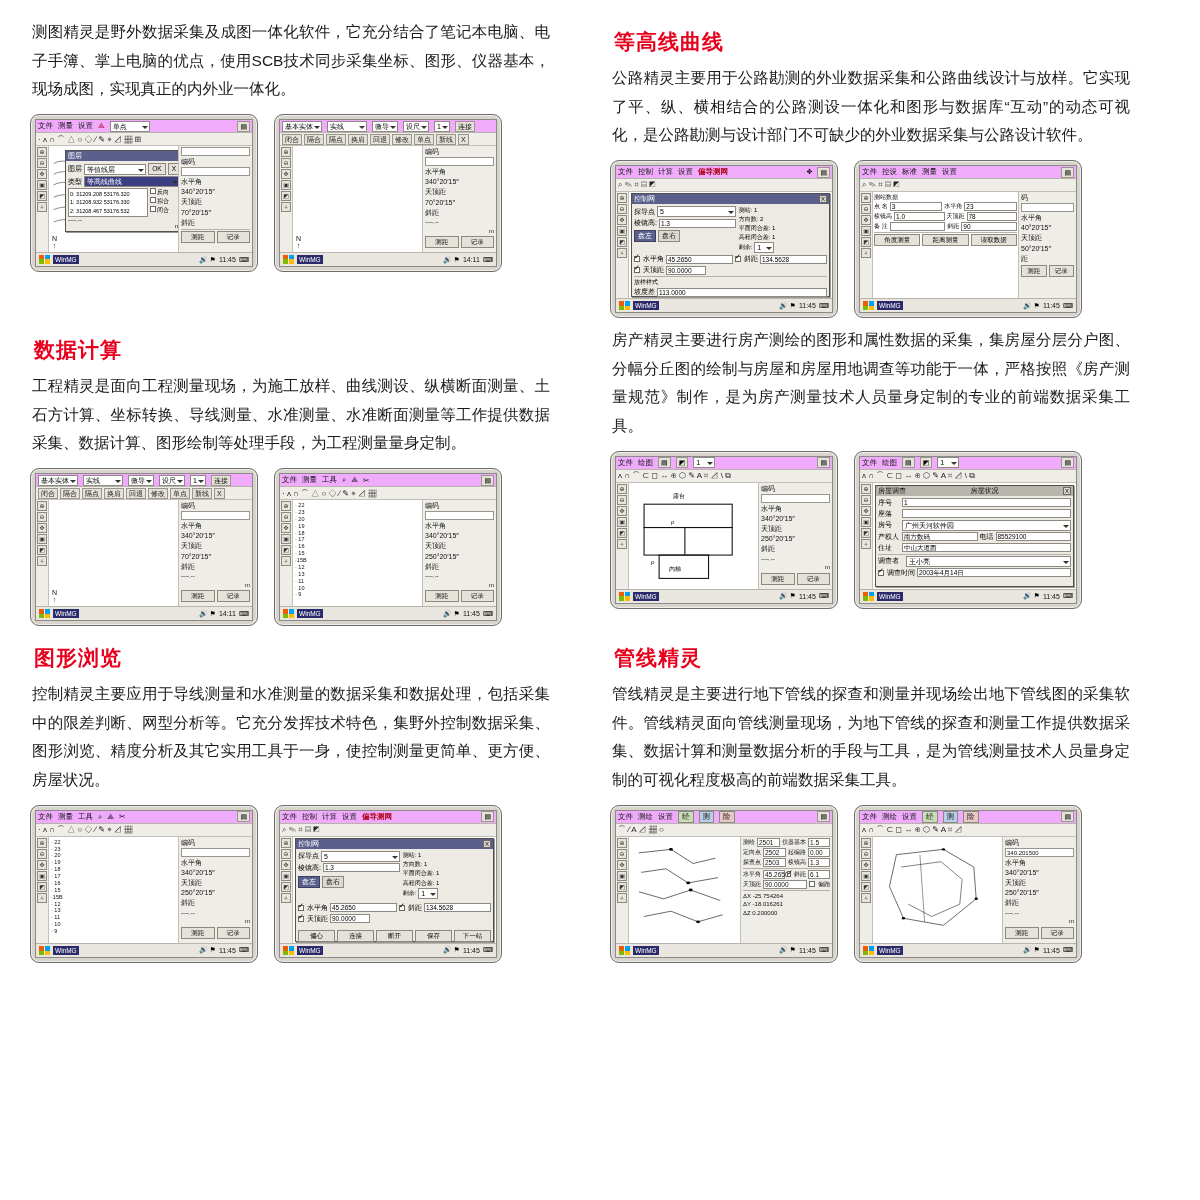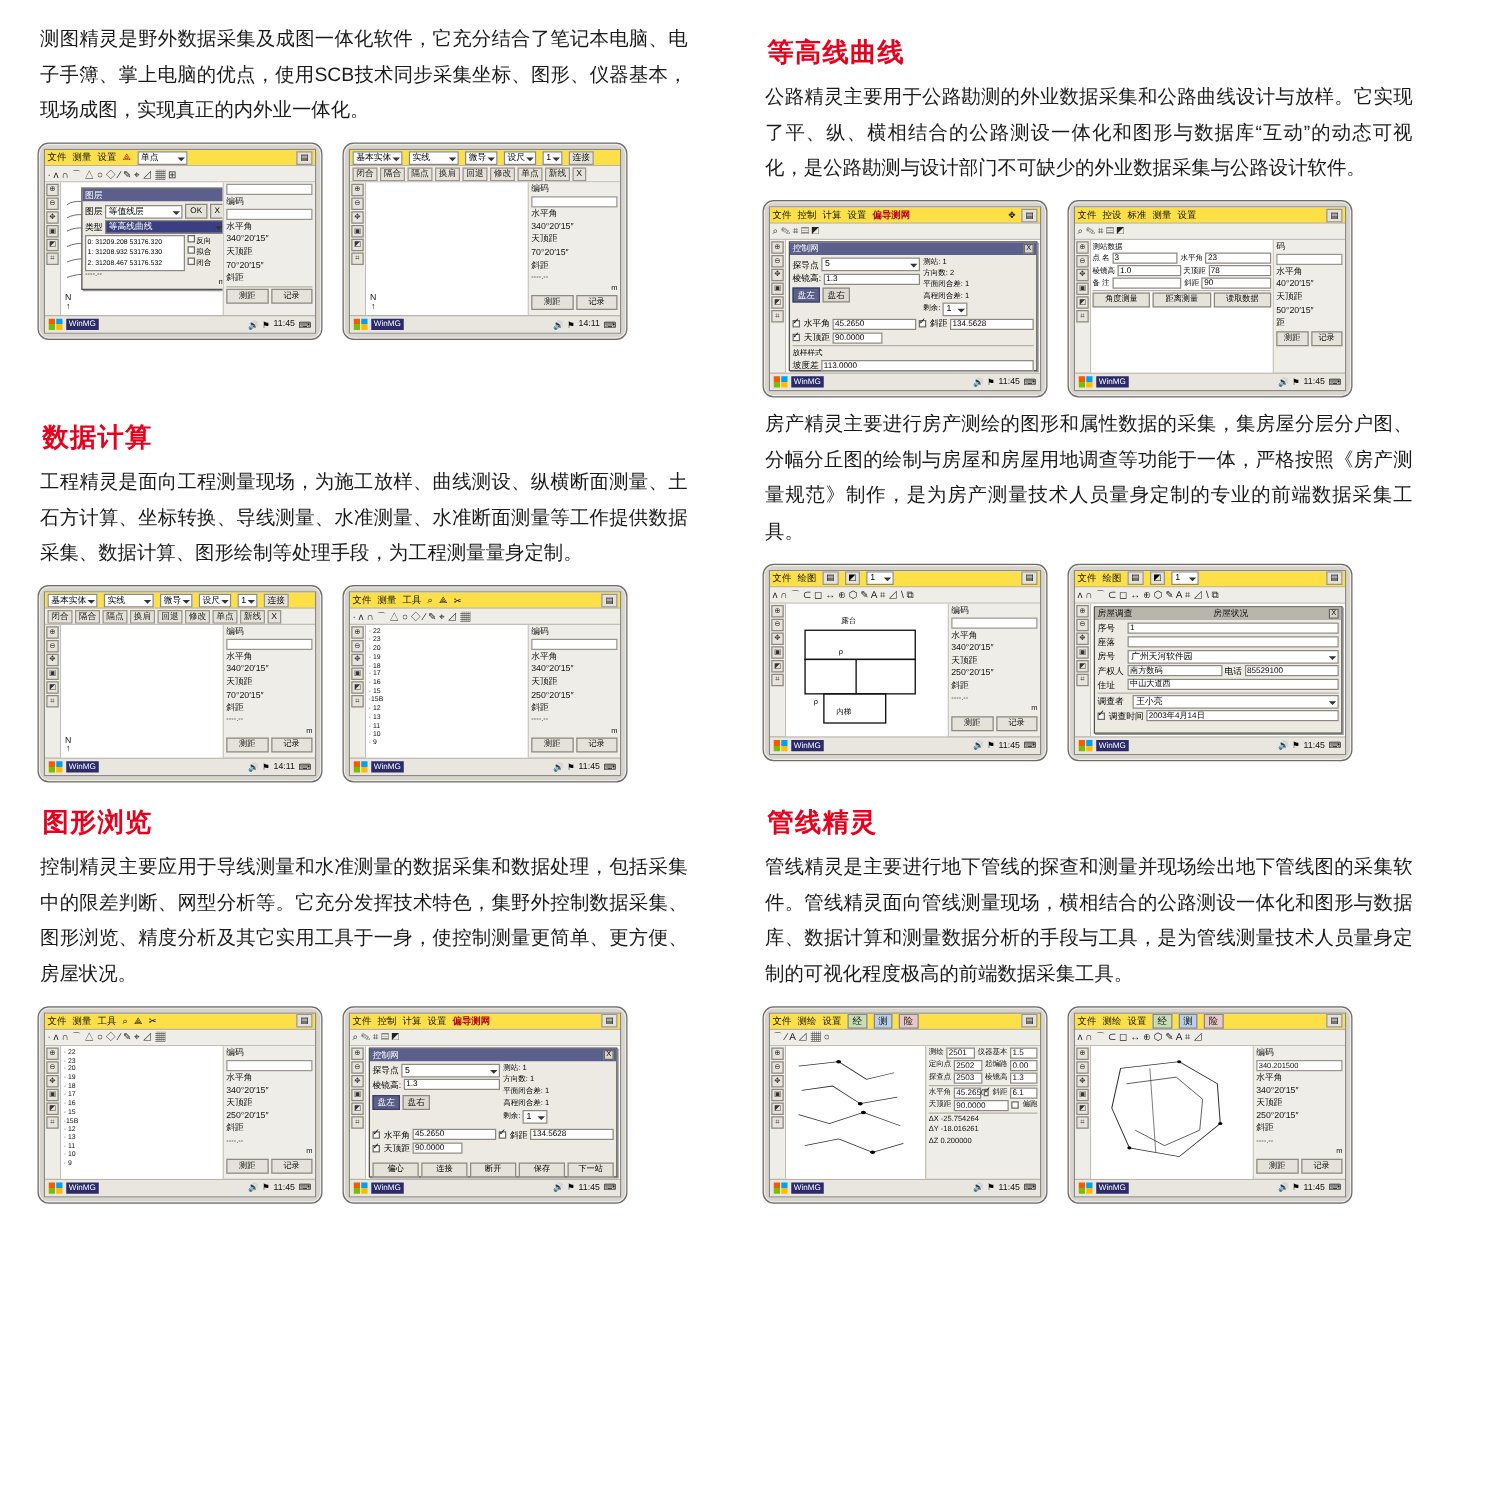--- a/index.html
+++ b/index.html
@@ -57,21 +57,21 @@
     position: relative;
     overflow: hidden;
     display: flex;
     flex-direction: column;
   }
   
   .menubar {
     display: flex;
     align-items: center;
     gap: 5px;
-    background: #fde047;
+    background: #f0abfc;
     border-bottom: 1px solid #b8b4ab;
     font-size: 7.5px;
     padding: 1px 2px;
     height: 13px;
     white-space: nowrap;
   }
   .menubar .mi { color: #111; }
   .menubar .spacer { flex: 1; }
   .menubar .redtxt { color: #b00018; font-weight: bold; }
   .toolbar {
@@ -1026,21 +1026,21 @@
               <span class="clock">11:45</span>
               <span style="font-size:7px">⌨</span>
             </div>
           </div>
         </div>
       </div>
     </div>
 
     <div class="section">
       <div class="sec-title">管线精灵</div>
-      <p class="sec-body">管线精灵是主要进行地下管线的探查和测量并现场绘出地下管线图的采集软件。管线精灵面向管线测量现场，横相结合的公路测设一体化和图形与数据库、数据计算和测量数据分析的手段与工具，是为管线测量技术人员量身定制的可视化程度极高的前端数据采集工具。</p>
+      <p class="sec-body">管线精灵是主要进行地下管线的探查和测量并现场绘出地下管线图的采集软件。管线精灵面向管线测量现场，为地下管线的探查和测量工作提供数据采集、数据计算和测量数据分析的手段与工具，是为管线测量技术人员量身定制的可视化程度极高的前端数据采集工具。</p>
       <div class="shots">
 
         <div class="pda">
           <div class="screen">
             <div class="menubar">
               <span class="mi">文件</span>
               <span class="mi">测绘</span>
               <span class="mi">设置</span>
               <span class="tab-off" style="background:#c7ddb5">经</span>
               <span class="tab-off" style="background:#b9cfe8">测</span>

